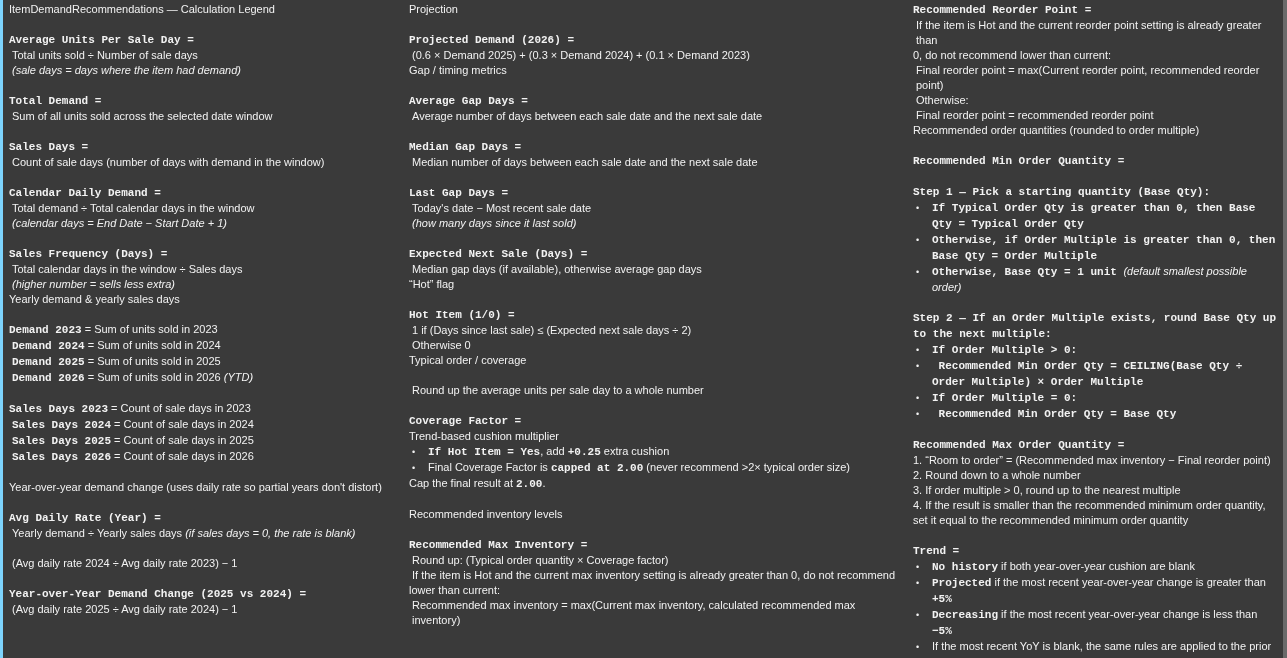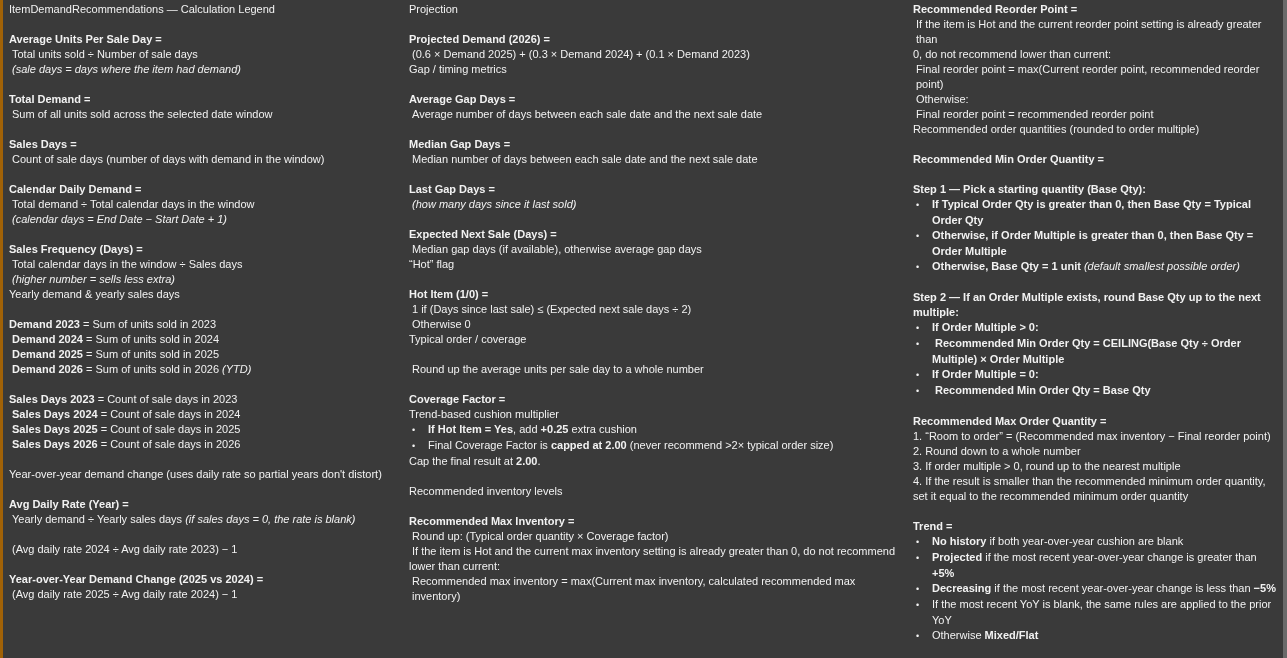--- a/index.html
+++ b/index.html
@@ -8,32 +8,32 @@
       background: #3a3a3a;
       color: #f2f2f2;
       font-family: "Liberation Sans", sans-serif;
       font-size: 11px;
       line-height: 15px;
       position: relative;
     }
     .frame {
       position: absolute; left: 0; top: 0; width: 1287px; height: 658px;
       box-sizing: border-box;
-      border-left: 3px solid #a16207;
+      border-left: 3px solid #7dd3fc;
     }
     .scrollbar {
       position: absolute; right: 0; top: 0; width: 4px; height: 658px;
       background: #6a6a6a;
     }
     .col { position: absolute; top: 2px; }
     .col1 { left: 6px; width: 392px; }
     .col2 { left: 406px; width: 495px; }
     .col3 { left: 910px; width: 366px; }
     .line { white-space: pre-wrap; min-height: 15px; }
-    .b { font-weight: bold; }
+    .b { font-weight: bold; font-family: Liberation Mono, monospace; }
     .i { font-style: italic; margin-top: 24px; }
     .ind { padding-left: 3px; }
     .bullet { padding-left: 19px; text-indent: -8px; }
     .bullet::before { content: "\2022"; display: inline-block; width: 8px; font-size: 9px; }
     .blank { height: 15px; }
   </style>
 </head>
 <body>
 
 <div class="frame">
@@ -86,20 +86,21 @@
       <div class="line ind"><span class="">(0.6 × Demand 2025) + (0.3 × Demand 2024) + (0.1 × Demand 2023)</span></div>
       <div class="line"><span class="">Gap / timing metrics</span></div>
       <div class="blank"></div>
       <div class="line"><span class="b ">Average Gap Days =</span></div>
       <div class="line ind"><span class="">Average number of days between each sale date and the next sale date</span></div>
       <div class="blank"></div>
       <div class="line"><span class="b ">Median Gap Days =</span></div>
       <div class="line ind"><span class="">Median number of days between each sale date and the next sale date</span></div>
       <div class="blank"></div>
       <div class="line"><span class="b ">Last Gap Days =</span></div>
+      <div class="line ind"><span class="">Today's date − Most recent sale date</span></div>
       <div class="line ind"><span class="i">(how many days since it last sold)</span></div>
       <div class="blank"></div>
       <div class="line"><span class="b ">Expected Next Sale (Days) =</span></div>
       <div class="line ind"><span class="">Median gap days (if available), otherwise average gap days</span></div>
       <div class="line"><span class="">“Hot” flag</span></div>
       <div class="blank"></div>
       <div class="line"><span class="b ">Hot Item (1/0) =</span></div>
       <div class="line ind"><span class="">1 if (Days since last sale) ≤ (Expected next sale days ÷ 2)</span></div>
       <div class="line ind"><span class="">Otherwise 0</span></div>
       <div class="line"><span class="">Typical order / coverage</span></div>

